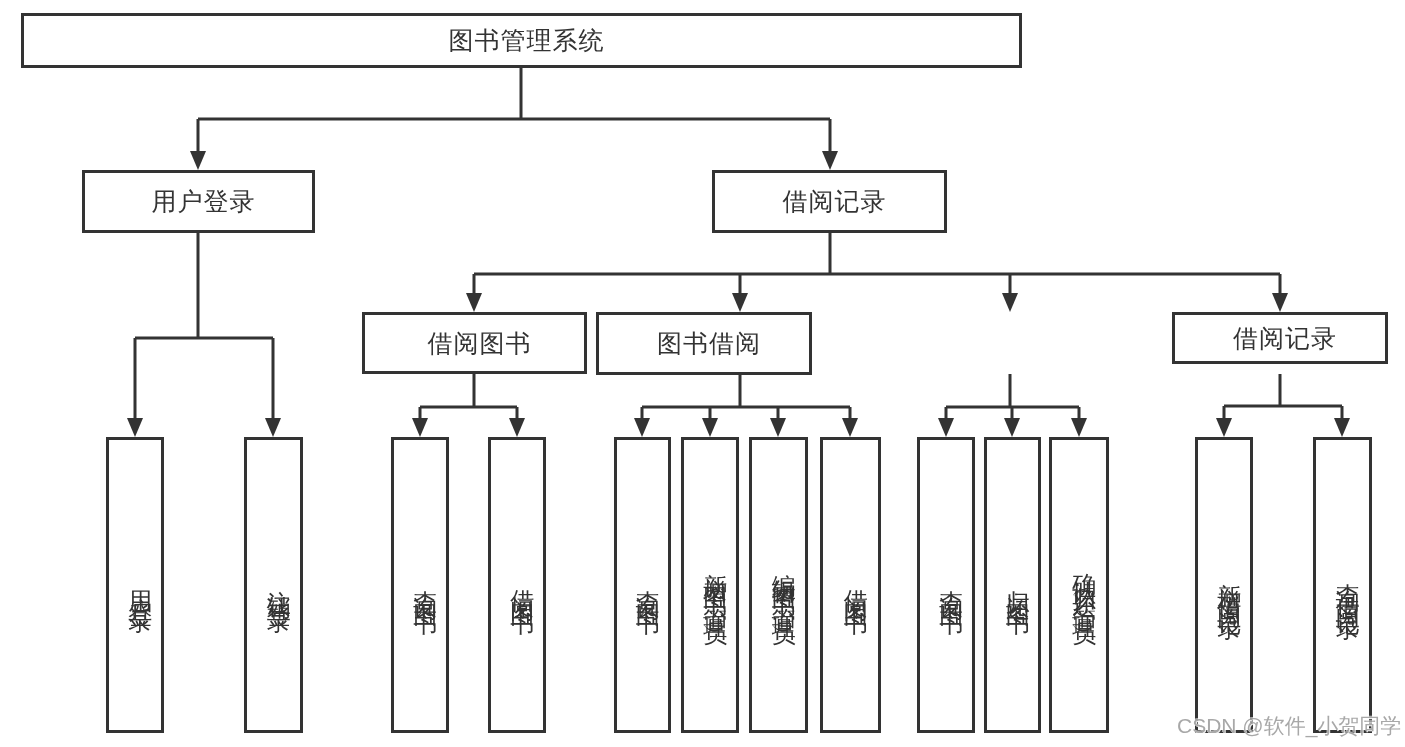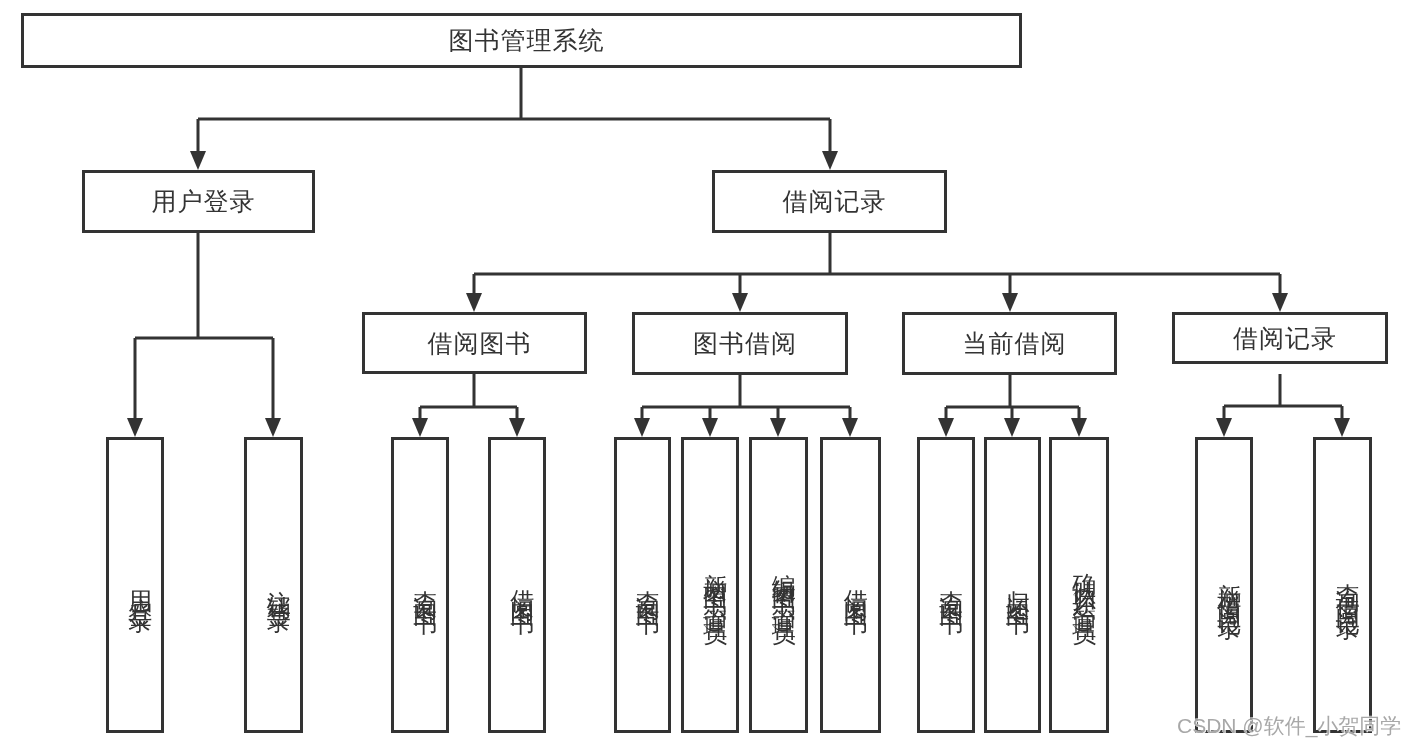--- a/index.html
+++ b/index.html
@@ -111,22 +111,21 @@
     <polygon class="ah" points="1216,418 1232,418 1224,437"></polygon>
     <polygon class="ah" points="1334,418 1350,418 1342,437"></polygon>
   </svg>
 
   <div class="box hbox" style="left:21px;top:13px;width:1001px;height:55px;">图书管理系统</div>
 
   <div class="box hbox" style="left:82px;top:170px;width:233px;height:63px;">用户登录</div>
   <div class="box hbox" style="left:712px;top:170px;width:235px;height:63px;">借阅记录</div>
 
   <div class="box hbox" style="left:362px;top:312px;width:225px;height:62px;">借阅图书</div>
-  <div class="box hbox" style="left:632px;top:312px;width:216px;height:63px;">图书借阅</div>
-  <div class="box hbox" style="left:902px;top:312px;width:215px;height:63px;">当前借阅</div>
+  <div class="box hbox" style="left:596px;top:312px;width:216px;height:63px;">图书借阅</div>
   <div class="box hbox" style="left:1172px;top:312px;width:216px;height:52px;">借阅记录</div>
 
   <div class="box vbox" style="left:106px;top:437px;width:58px;height:296px;">
     <span>用户登录</span>
   </div>
   <div class="box vbox" style="left:244px;top:437px;width:59px;height:296px;">
     <span>注销登录</span>
   </div>
 
   <div class="box vbox" style="left:391px;top:437px;width:58px;height:296px;">

